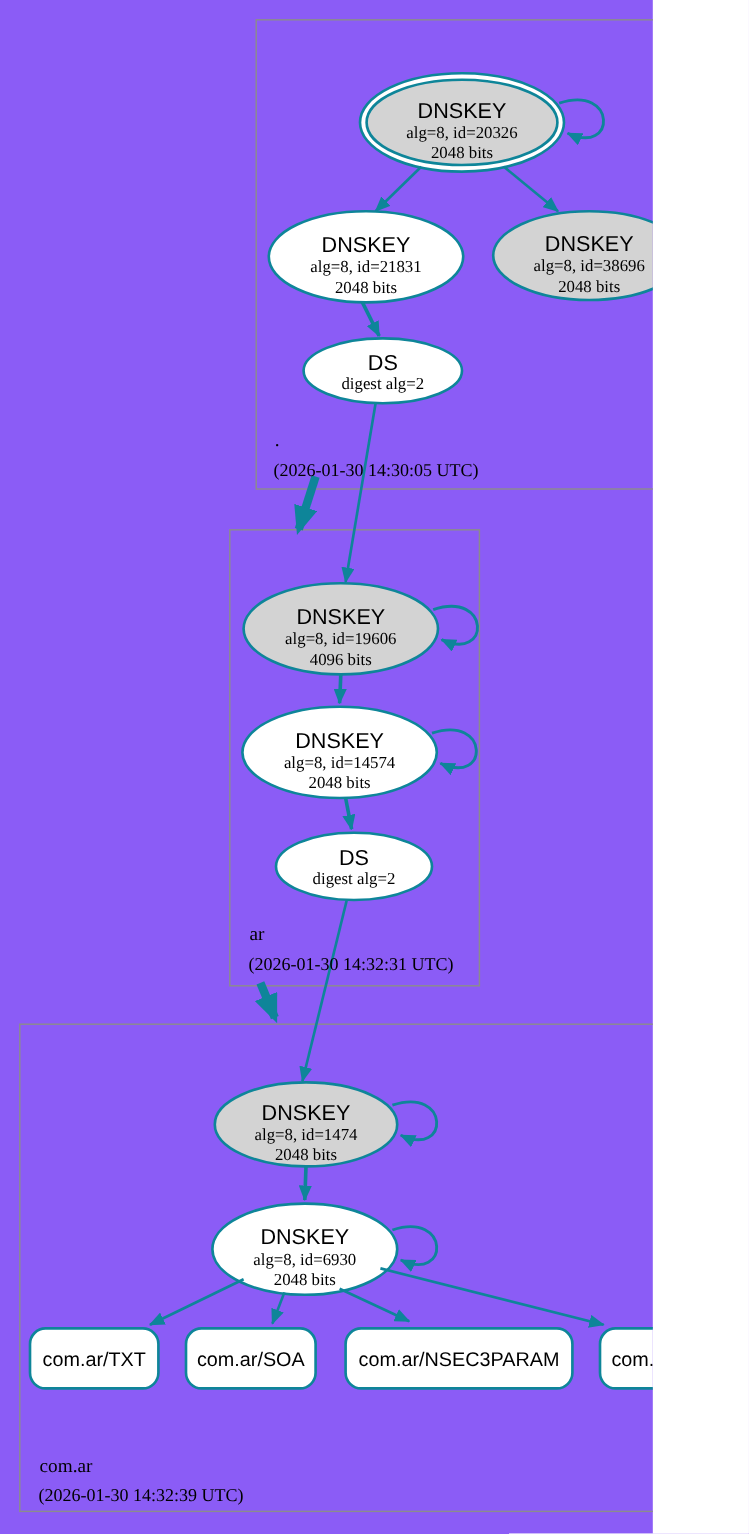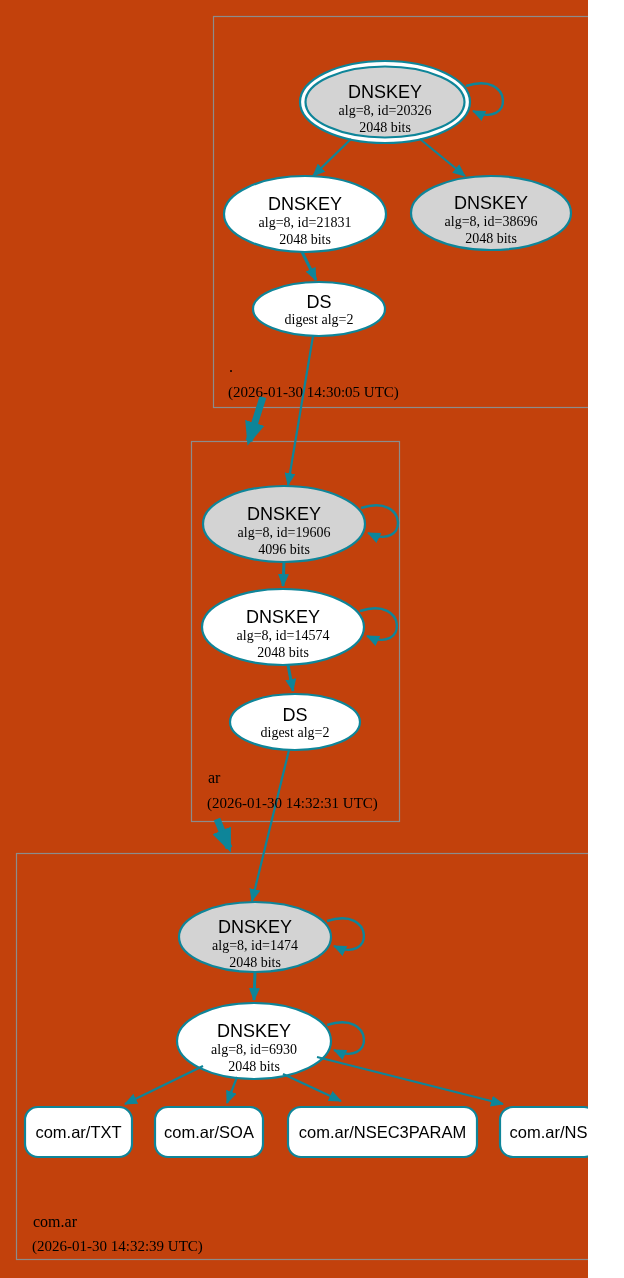--- a/index.html
+++ b/index.html
@@ -1,16 +1,16 @@
 <!DOCTYPE html>
 <html><head>
 <meta charset="utf-8">
 <style>
   html,body{margin:0;padding:0;background:#ffffff;}
-  .canvas{position:relative;width:588px;height:1278px;background:#c2410c;overflow:hidden;}
+  .canvas{position:relative;width:544px;height:1278px;background:#8b5cf6;overflow:hidden;}
   svg{display:block;}
   .t-title{font-family:"Liberation Sans",sans-serif;font-size:18px;fill:#000;text-anchor:middle;}
   .t-detail{font-family:"Liberation Serif",serif;font-size:14px;fill:#000;text-anchor:middle;}
   .t-rr{font-family:"Liberation Sans",sans-serif;font-size:16.5px;fill:#000;text-anchor:middle;}
   .t-zone{font-family:"Liberation Serif",serif;font-size:16px;fill:#000;text-anchor:start;}
   .t-ts{font-family:"Liberation Serif",serif;font-size:15px;fill:#000;text-anchor:start;}
   .zone-rect{fill:none;stroke:#8c8c8c;stroke-width:1.2;}
   .node{stroke:#0e8599;stroke-width:2.2;}
   .node-gray{fill:#d3d3d3;}
   .node-white{fill:#ffffff;}

